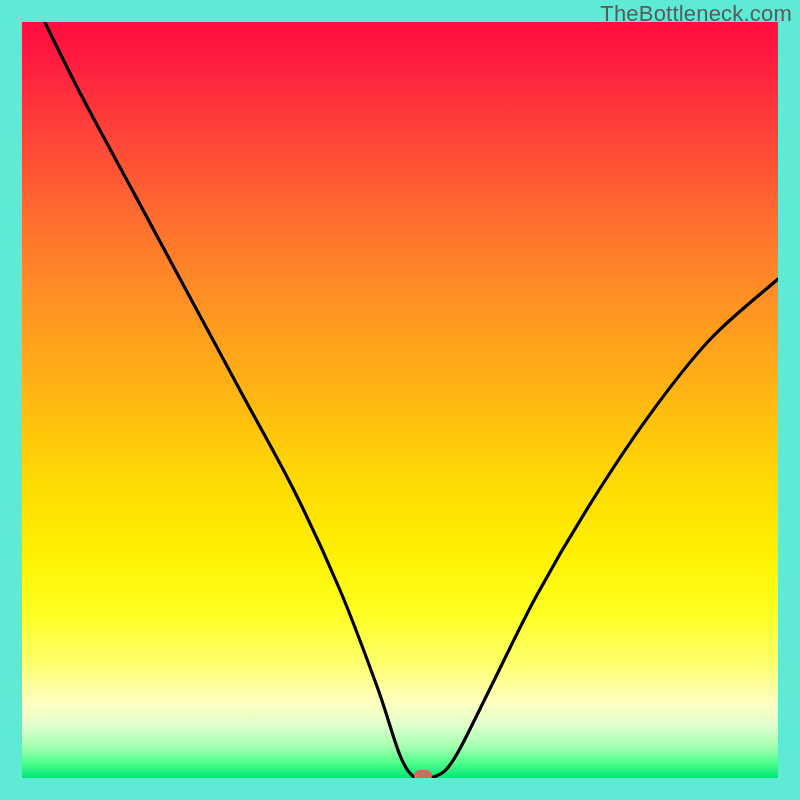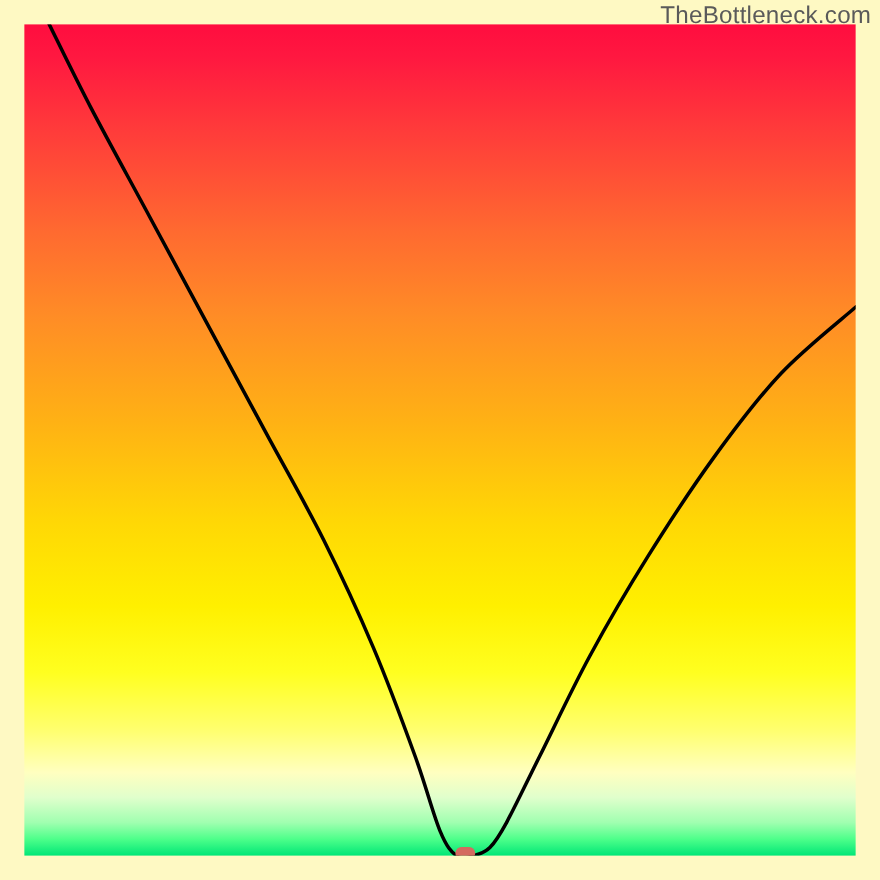--- a/index.html
+++ b/index.html
@@ -8,21 +8,21 @@
     width: 800px;
     height: 800px;
     background: #000;
     overflow: hidden;
     font-family: Arial, Helvetica, sans-serif;
   }
   .frame {
     position: relative;
     width: 800px;
     height: 800px;
-    background: #fef9c3;
+    background: #5eead4;
   }
   .watermark {
     position: absolute;
     top: 1px;
     right: 8px;
     color: #5a5a5a;
     font-size: 22px;
     font-weight: 500;
     letter-spacing: 0.2px;
     z-index: 20;

